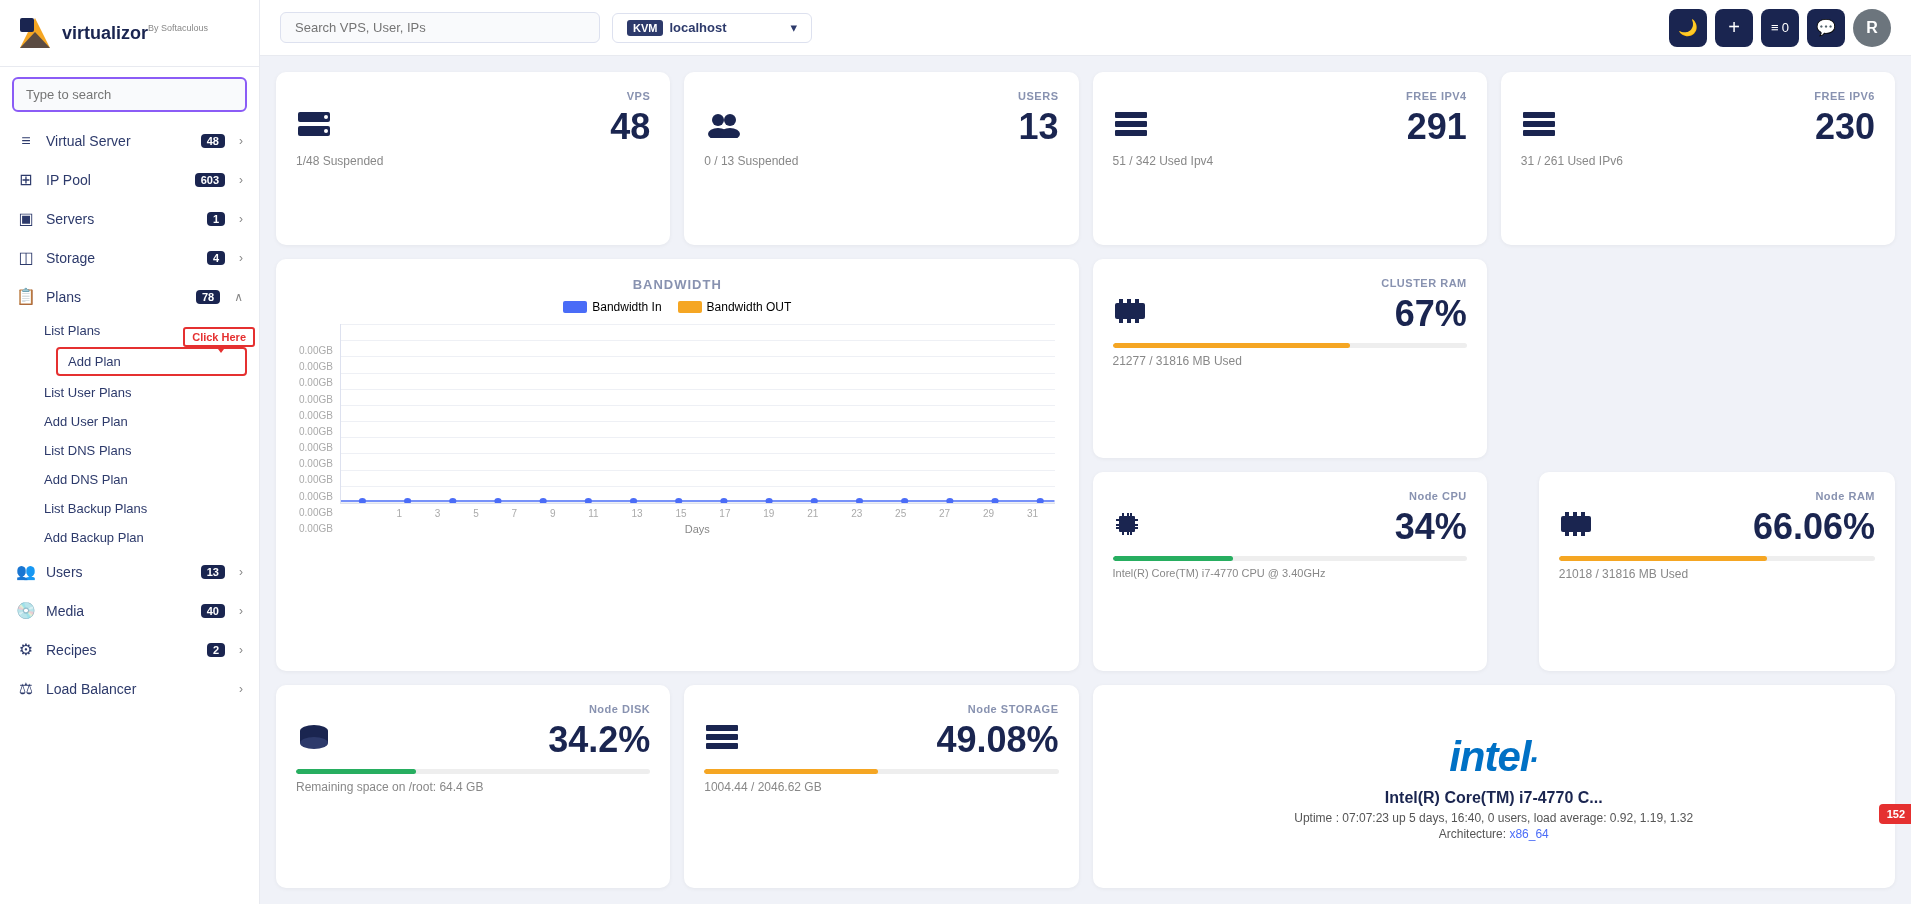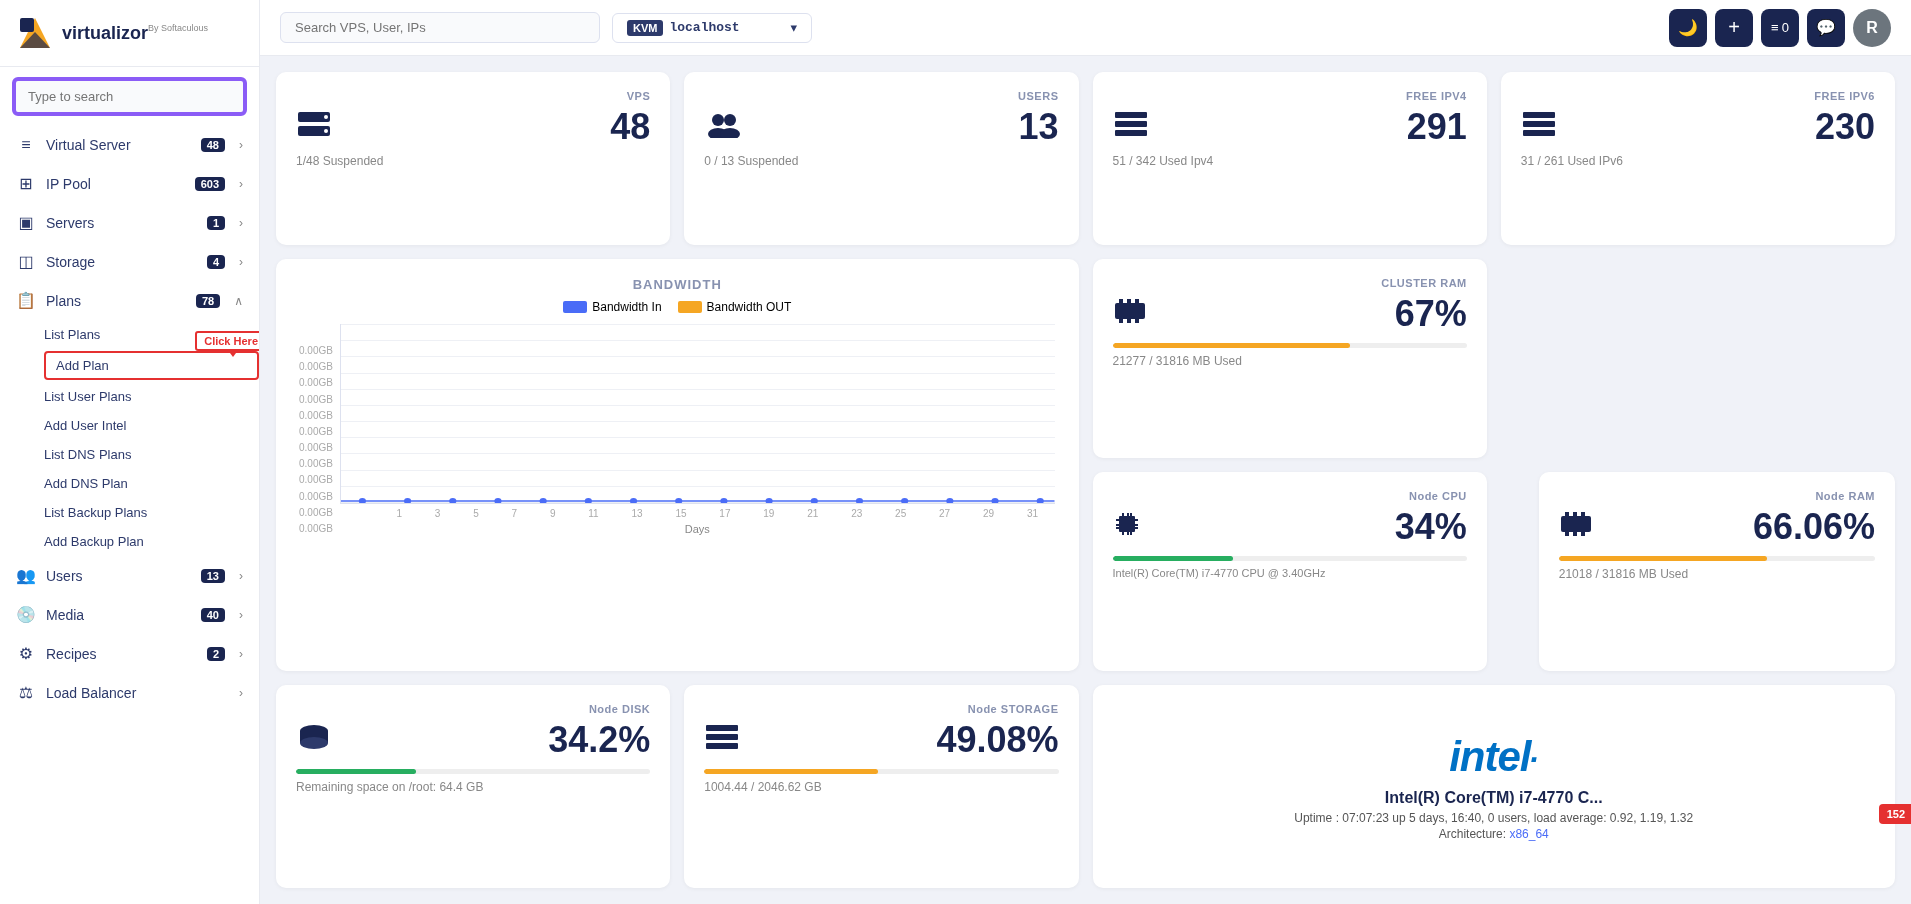--- a/index.html
+++ b/index.html
@@ -29,21 +29,21 @@
     }
     .logo-text {
       display: flex;
       flex-direction: row;
     }
     .logo-title { font-size: 18px; font-weight: 700; color: #1a2550; }
     .logo-sub { font-size: 9px; color: #888; }
     .search-box {
       margin: 10px 12px;
       padding: 8px 12px;
-      border: 4px solid #8b5cf6;
+      border: 2px solid #8b5cf6;
       border-radius: 6px;
       font-size: 13px;
       color: #aaa;
       background: #f9fafc;
       width: calc(100% - 24px);
     }
     .nav-item {
       display: flex;
       align-items: center;
       padding: 10px 16px;
@@ -70,21 +70,21 @@
     .sub-nav-item {
       padding: 7px 16px 7px 0;
       font-size: 13px;
       color: #2d3a6b;
       cursor: pointer;
     }
     .sub-nav-item.highlighted {
       border: 2px solid #e53030;
       border-radius: 4px;
       padding: 5px 10px;
-      margin: 2px 0;
+      margin: 2px 12px;
       position: relative;
     }
     .click-here-badge {
       position: absolute;
       top: -22px;
       right: -10px;
       background: #fff;
       border: 2px solid #e53030;
       color: #e53030;
       font-size: 11px;
@@ -144,21 +144,21 @@
       min-width: 200px;
     }
     .kvm-badge {
       background: #2d3a6b;
       color: #fff;
       font-size: 11px;
       font-weight: 700;
       padding: 2px 6px;
       border-radius: 3px;
     }
-    .server-name { flex: 1; font-weight: 600; font-family: Liberation Mono, monospace; }
+    .server-name { flex: 1; font-weight: 600; }
     .header-spacer { flex: 1; }
     .header-actions { display: flex; align-items: center; gap: 8px; }
     .header-btn {
       width: 38px;
       height: 38px;
       border-radius: 8px;
       background: #1a2550;
       color: #fff;
       border: none;
       display: flex;
@@ -462,21 +462,21 @@
 
   <div class="sub-nav">
     <div class="sub-nav-item">List Plans</div>
     <div style="position:relative; display:inline-block; width:100%;">
       <div class="sub-nav-item highlighted">
         <span class="click-here-badge">Click Here</span>
         Add Plan
       </div>
     </div>
     <div class="sub-nav-item">List User Plans</div>
-    <div class="sub-nav-item">Add User Intel</div>
+    <div class="sub-nav-item">Add User Plan</div>
     <div class="sub-nav-item">List DNS Plans</div>
     <div class="sub-nav-item">Add DNS Plan</div>
     <div class="sub-nav-item">List Backup Plans</div>
     <div class="sub-nav-item">Add Backup Plan</div>
   </div>
 
   <div class="nav-item">
     <span class="nav-icon">👥</span>
     <span class="nav-label">Users</span>
     <span class="nav-badge">13</span>

